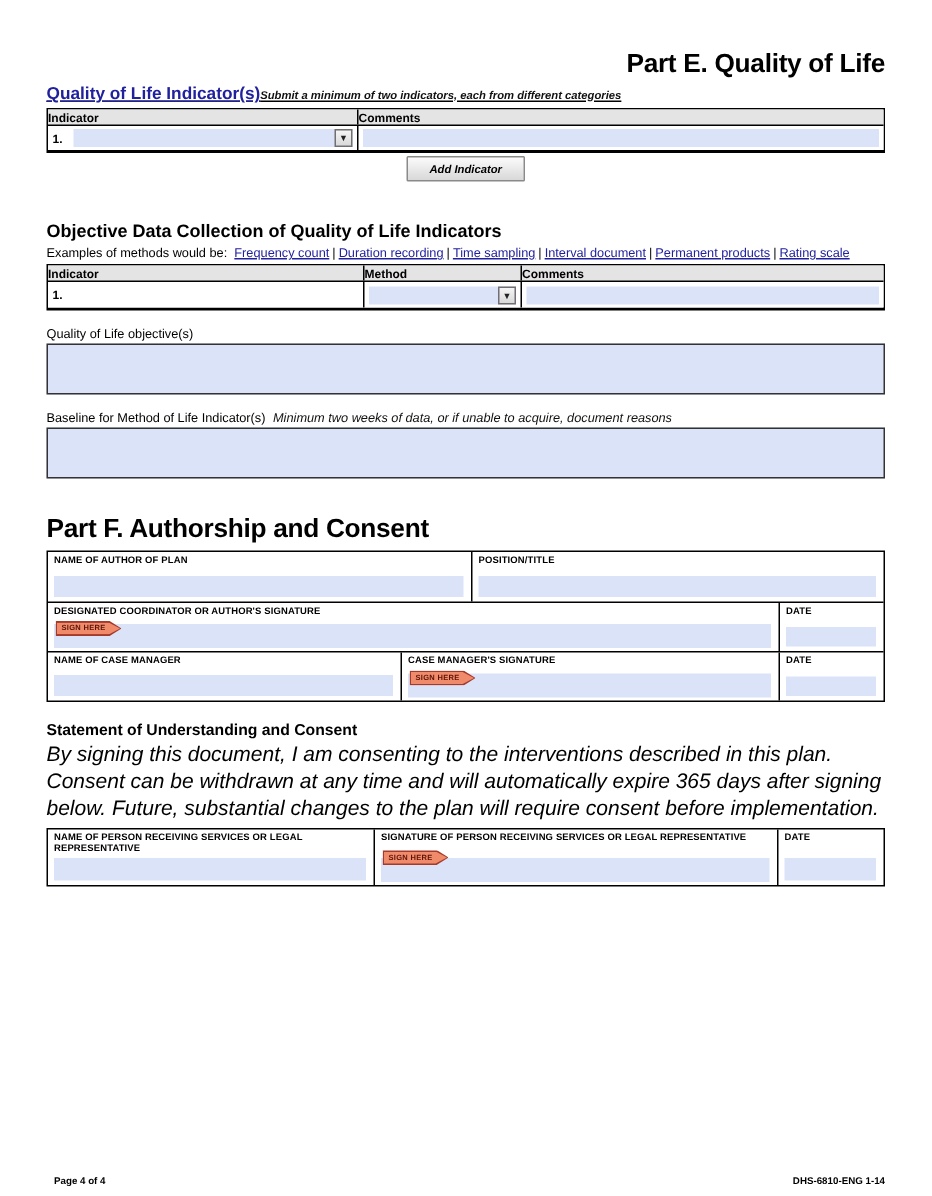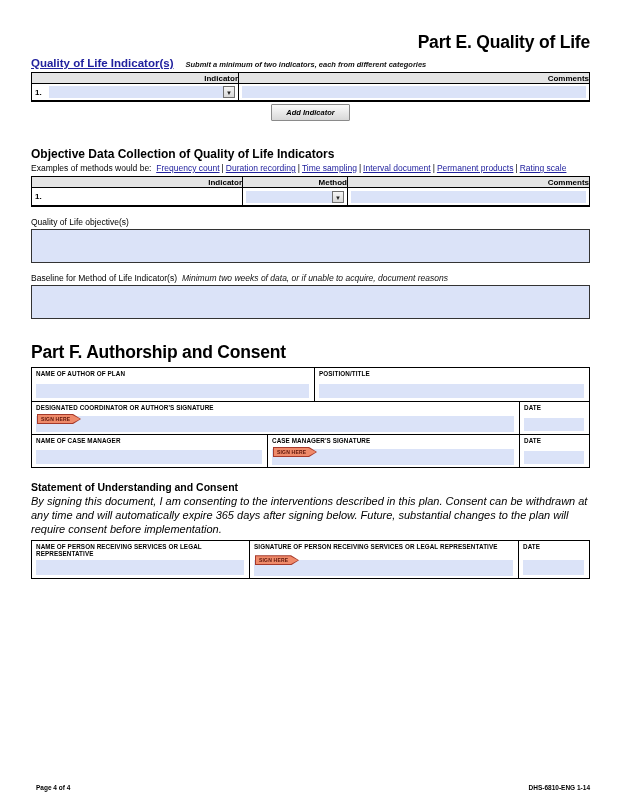--- a/index.html
+++ b/index.html
@@ -11,33 +11,33 @@
     position:relative;
     overflow:hidden;
   }
   .page { position:absolute; left:31px; top:0; width:559px; height:797px; }
 
   
   .part-title { font-size:17.5px; font-weight:bold; letter-spacing:-0.2px; }
   .part-e-title { margin-top:32px;text-align:right; }
   .part-f-title { margin-top:23px; }
 
-  .subhead-row { margin-top:4px; display:flex; align-items:flex-end; gap:12px; }
+  .subhead-row { margin-top:4px; display:flex; align-items:center; gap:0;text-decoration:underline; }
   .qol-link { font-size:11.5px; font-weight:bold; color:#21219e; text-decoration:underline; cursor:pointer; }
   .small-italic { font-size:7.5px; font-style:italic; font-weight:bold; color:#111; }
 
   .section-head { font-size:12px; font-weight:bold; margin-top:26px; }
   .examples-line { font-size:8.5px; margin-top:2px; white-space:nowrap; }
   .examples-line a { color:#21219e; text-decoration:underline; cursor:pointer;margin-top:44px; }
   .sep { color:#000; padding:0 2px; }
 
   
   .tbl { width:100%; border:1px solid #000; border-bottom-width:2px; margin-top:3px; }
   .thead { display:flex; background:#e4e4e4; border-bottom:1px solid #000; height:11px; }
-  .th { font-size:8px; font-weight:bold; text-align:right; line-height:11px; }
+  .th { font-size:8px; font-weight:bold; text-align:left; line-height:11px; }
   .th + .th { border-left:1px solid #000; }
   .trow { display:flex; height:16px; background:#fff; }
   .td { position:relative; display:flex; align-items:center; }
   .td + .td { border-left:1px solid #000; }
 
   .tbl1 .col-a { width:206px; } .tbl1 .col-b { flex:1; }
   .tbl2 .col-a { width:210px; } .tbl2 .col-b { width:105px; } .tbl2 .col-c { flex:1; }
 
   .rownum { font-size:8px; font-weight:bold; margin-left:3px; margin-right:4px; }
 
@@ -87,21 +87,21 @@
   .sign-arrow-inner {
     position:absolute; left:1px; top:1px; right:1px; bottom:1px;
     background:#ef8a6a;
     clip-path:polygon(0 0, 82% 0, 100% 50%, 82% 100%, 0 100%);
     display:flex; align-items:center;
   }
   .sign-arrow-text { font-size:5px; font-weight:bold; color:#5d1408; padding-left:3px; letter-spacing:0.2px; white-space:nowrap; }
   .sig-cell .finput { bottom:2px; height:16px; }
 
   .statement-head { font-size:10.5px; font-weight:bold; margin-top:13px; }
-  .statement-body { font-size:11px; font-style:italic; line-height:1.28; margin-top:1px; color:#000; }
+  .statement-body { font-size:14px; font-style:italic; line-height:1.28; margin-top:1px; color:#000; }
 
   .footer { position:absolute; left:36px; right:31px; bottom:6px; display:flex; justify-content:space-between; }
   .footer span { font-size:6.5px; font-weight:bold; }
 </style>
 </head>
 <body>
 
 <div class="page">
 
   <div class="part-title part-e-title">Part E. Quality of Life</div>

